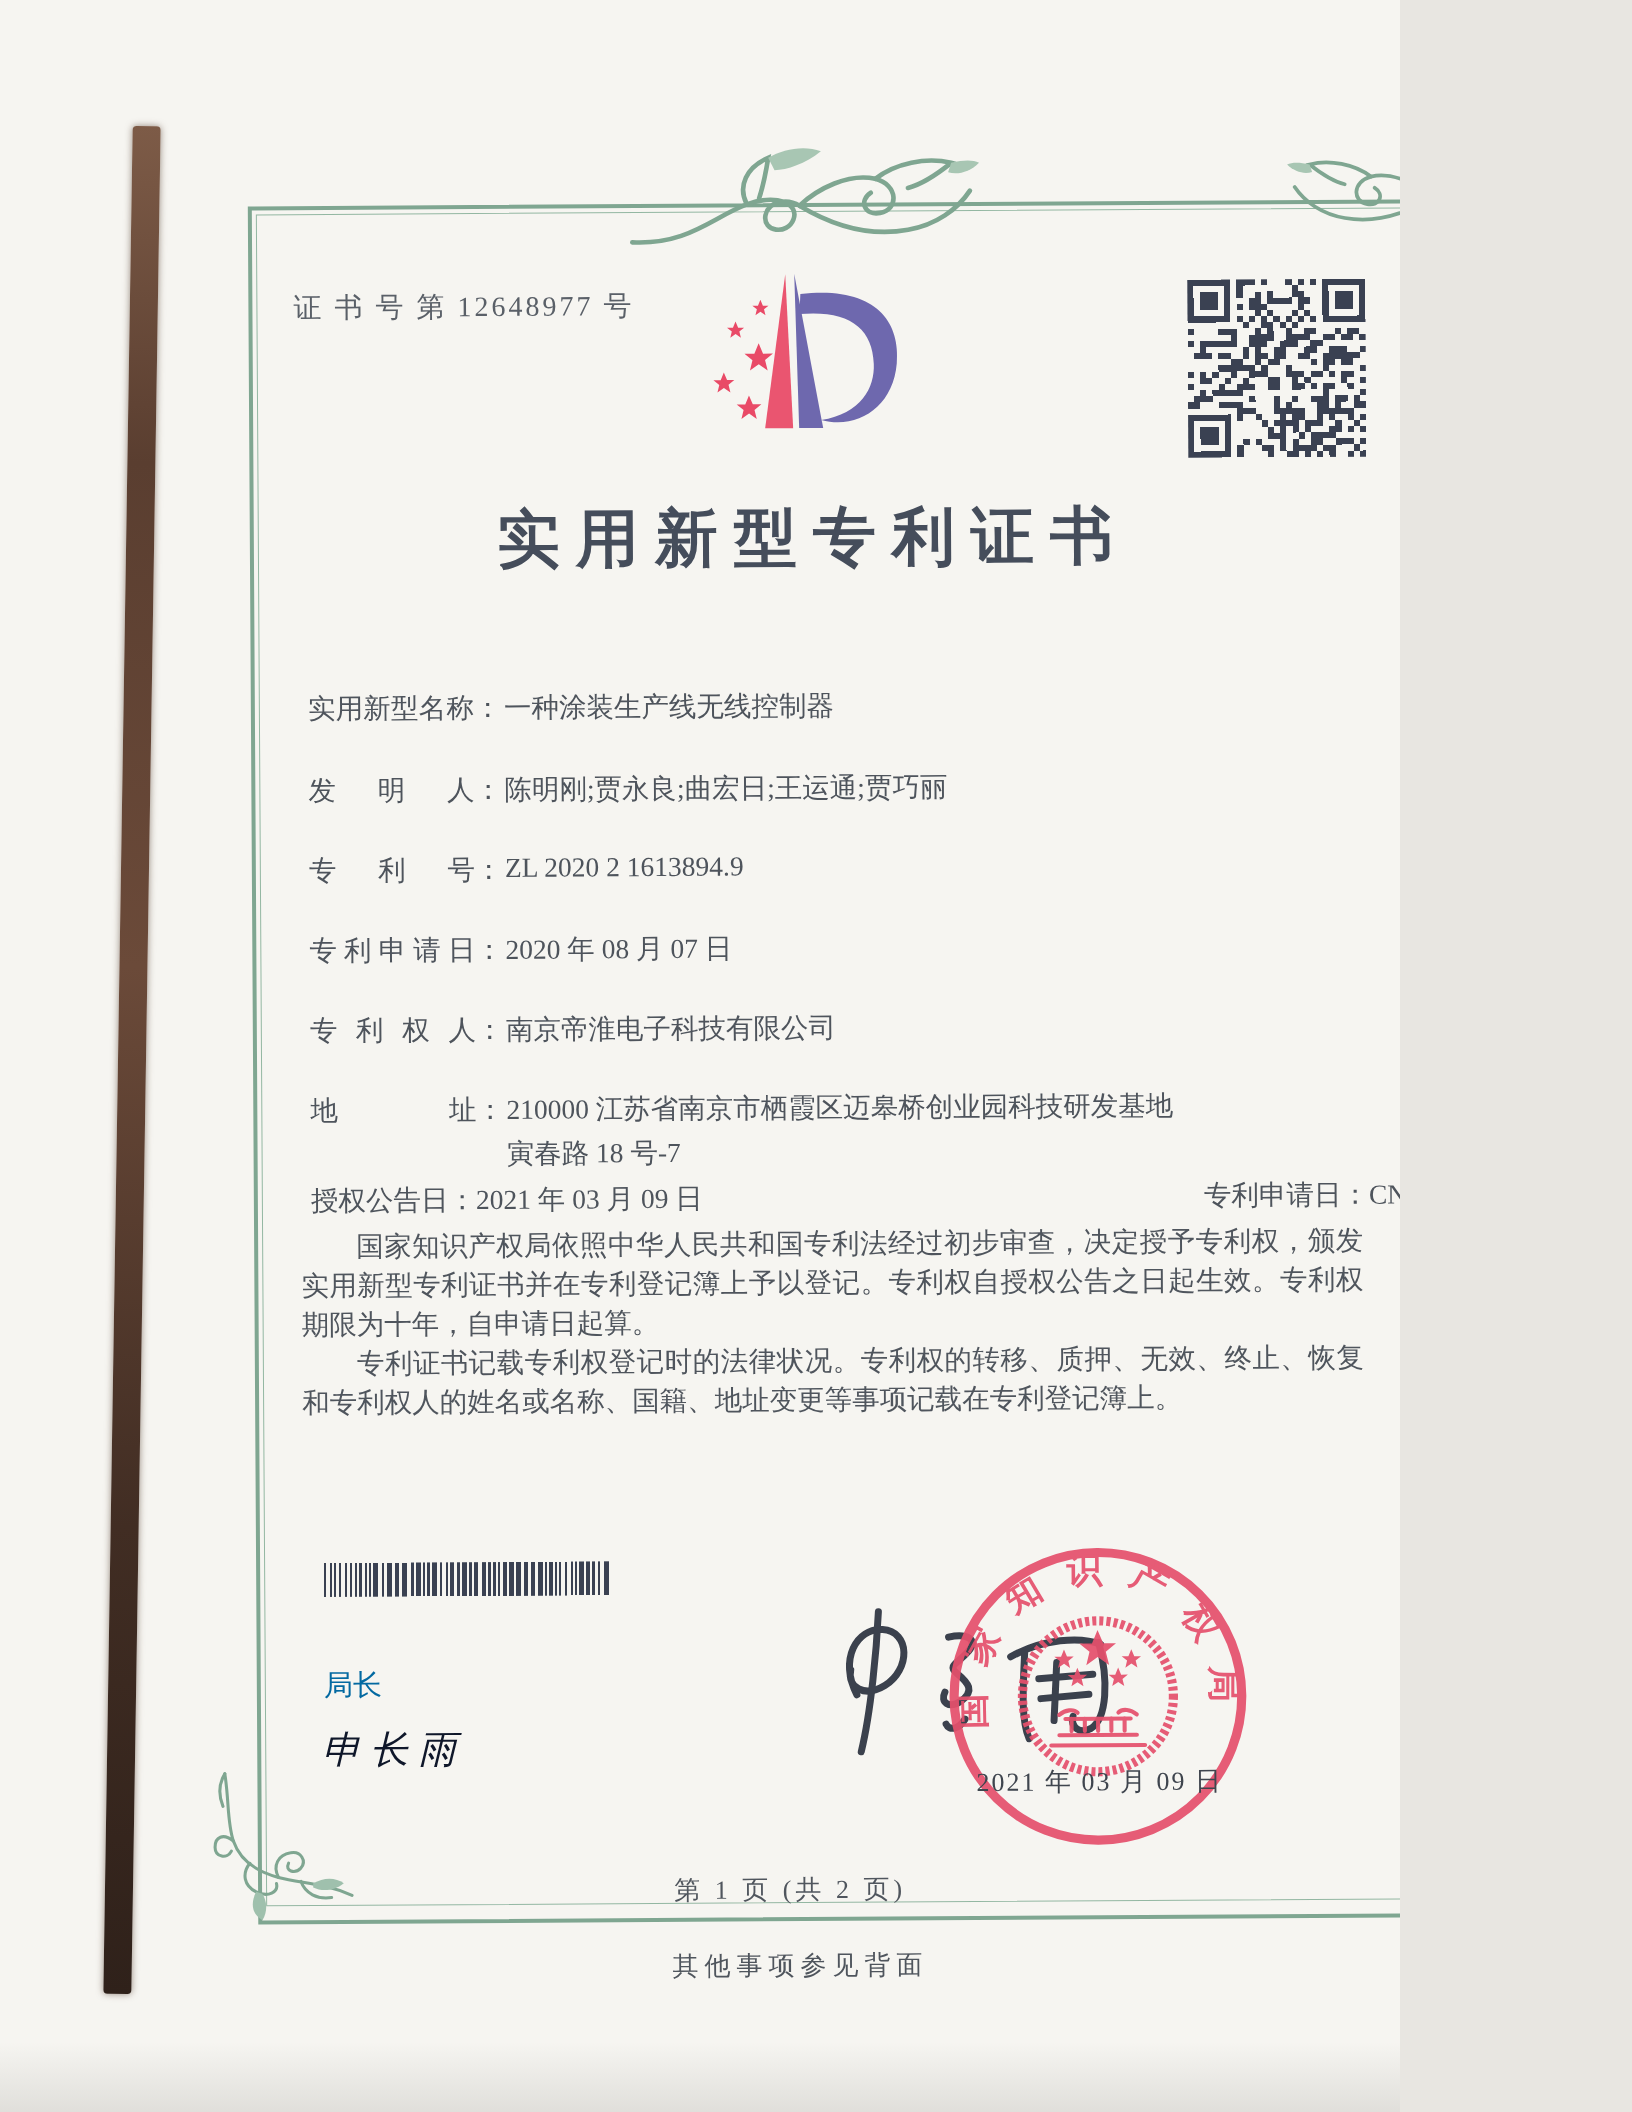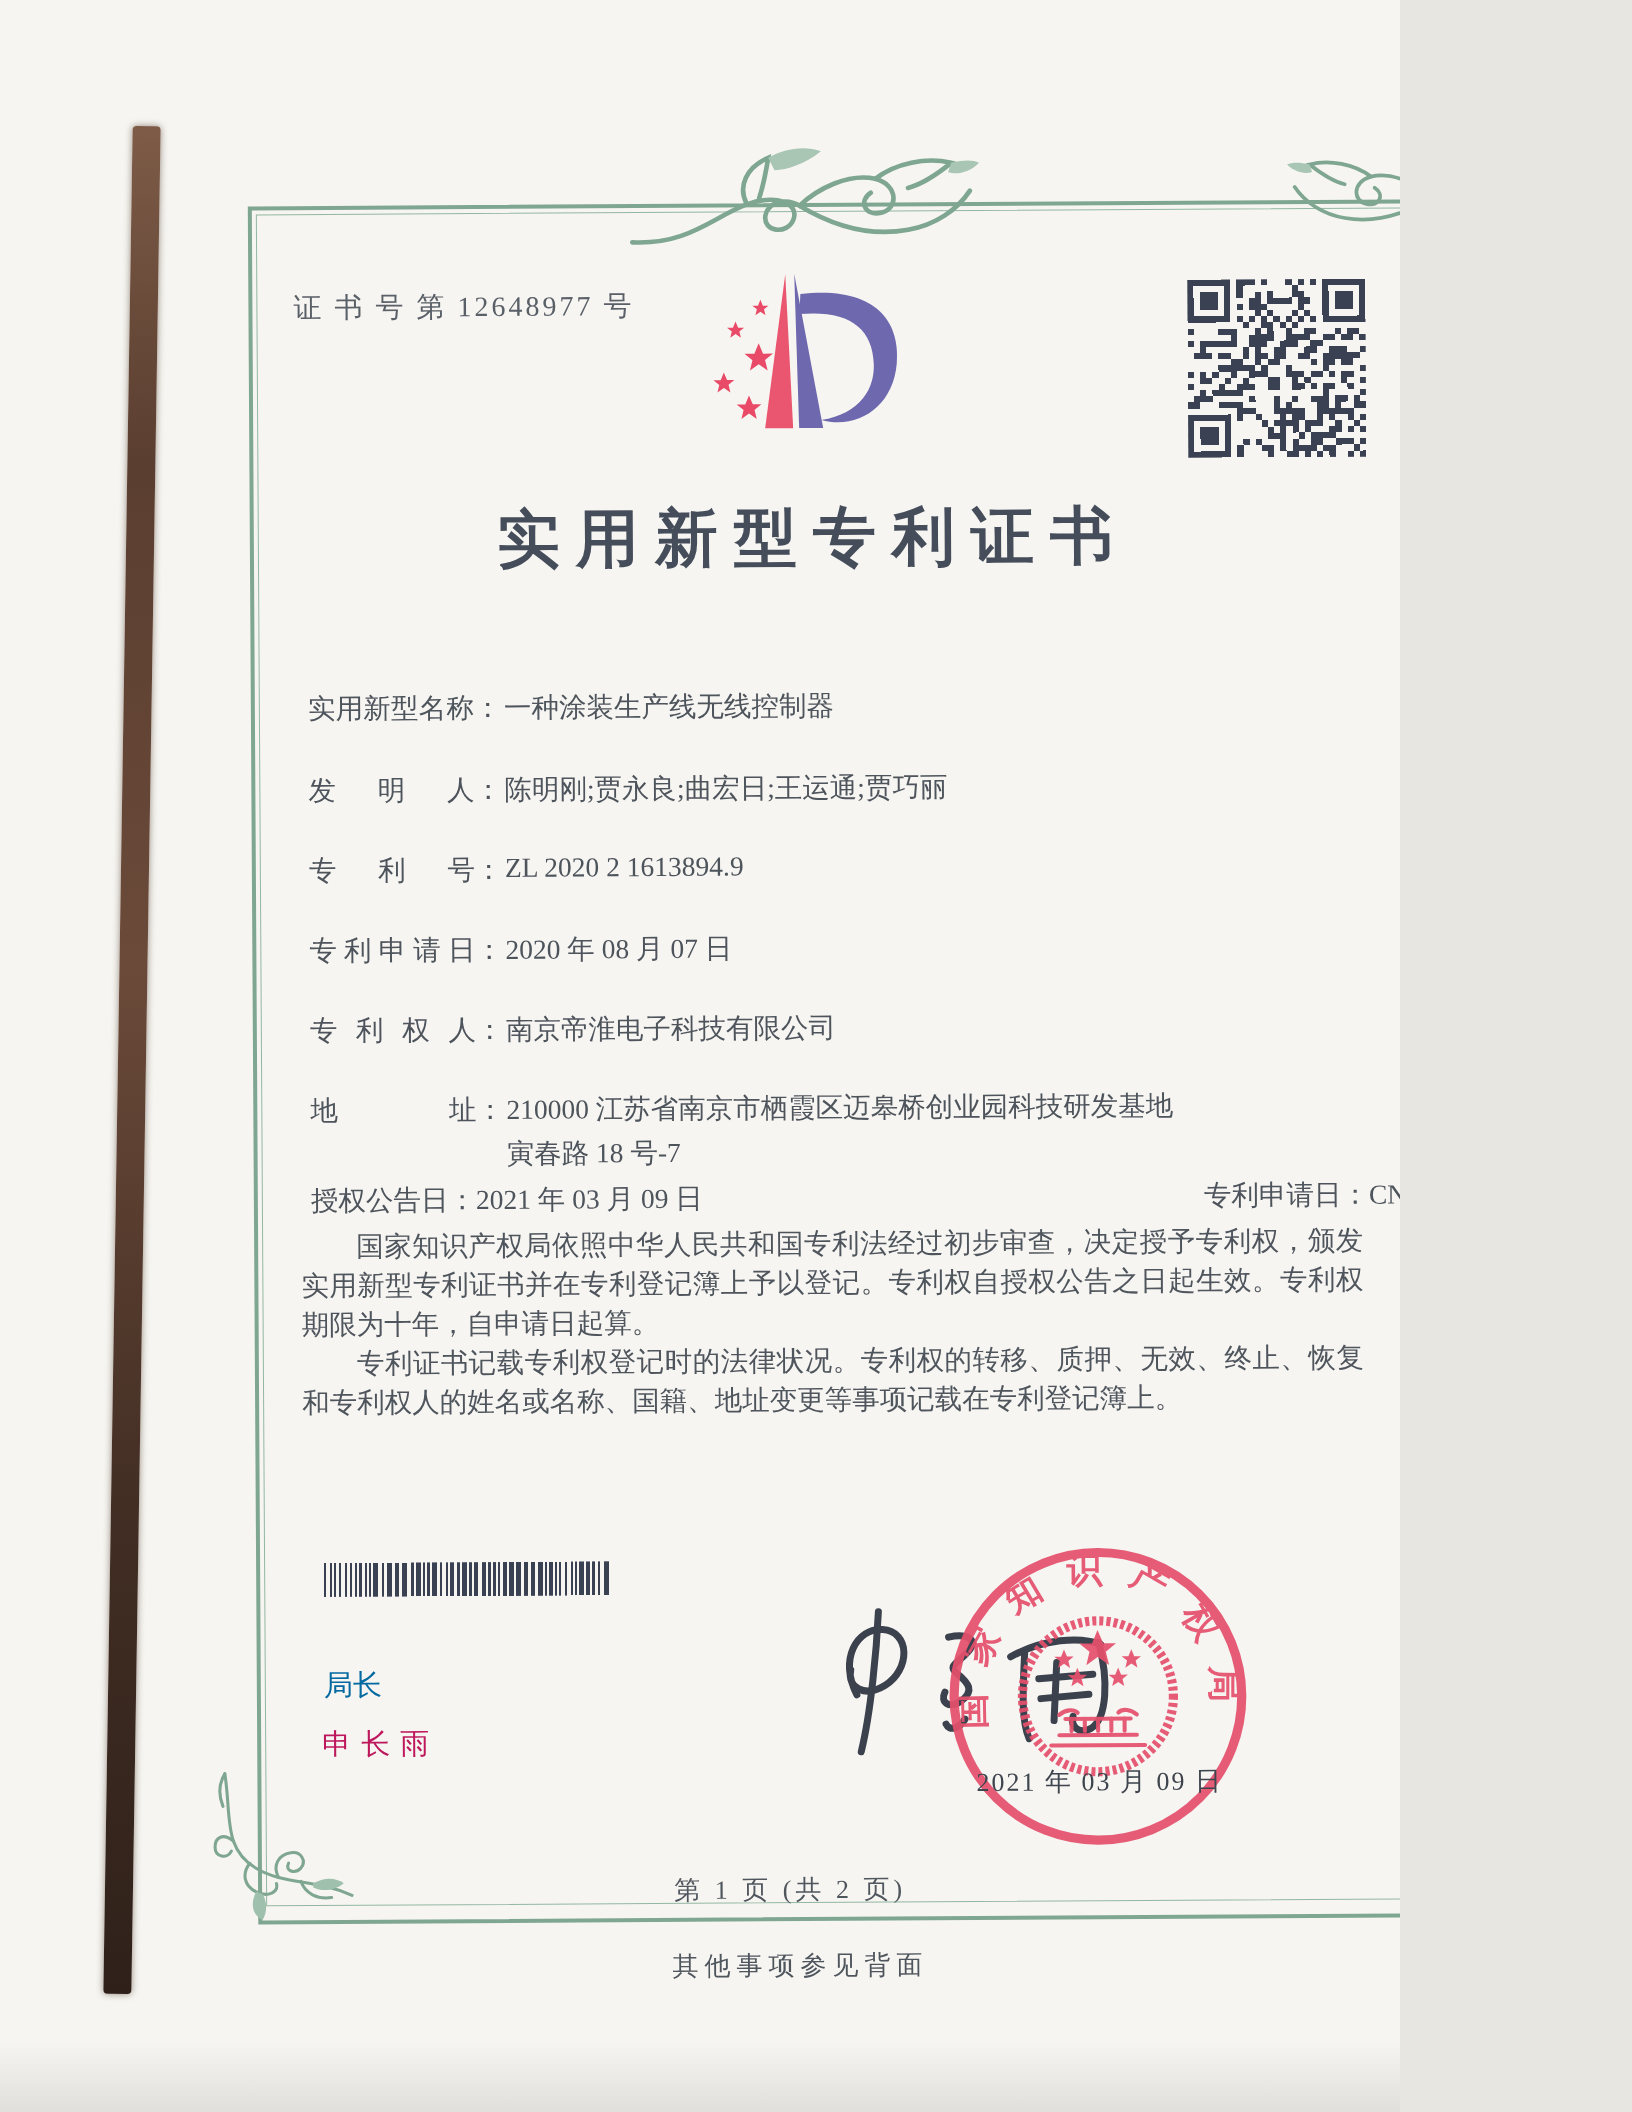--- a/index.html
+++ b/index.html
@@ -23,21 +23,21 @@
   .row{position:absolute;left:310px;font-size:27.5px;color:#4e545c;white-space:nowrap;}
   .row .lbl{display:inline-block;width:166px;text-align:justify;text-align-last:justify;vertical-align:top;}
   .row .sep{display:inline-block;width:30px;vertical-align:top;}
   .row .val{display:inline-block;vertical-align:top;}
   .addr2{position:absolute;left:506px;font-size:27.5px;color:#4e545c;}
   .grant2{position:absolute;left:893px;top:0;}
   .paras{position:absolute;left:300px;top:1224px;width:1062px;font-size:27.5px;line-height:39px;
          color:#4f555d;text-align:justify;}
   .paras p{margin:0;text-indent:2em;}
   .officer{left:320px;top:1663px;font-size:29px;color:#0369a1;}
-  .officer-name{left:318px;top:1722px;font-size:29px;letter-spacing:10px;color:#be185d;}
+  .officer-name{left:318px;top:1722px;font-size:38px;letter-spacing:10px;color:#0f172a;font-style:italic;}
   .sealwrap{position:absolute;left:941px;top:1545px;width:306px;height:306px;opacity:.93;}
   .sealdate{position:absolute;left:972px;top:1766px;width:280px;font-size:26px;color:#3f454e;
             letter-spacing:2px;z-index:5;}
   .pageinfo{left:0;top:1872px;width:1570px;text-align:center;font-size:26px;letter-spacing:4px;color:#50565e;}
   .backnote{left:0;top:1948px;width:1590px;text-align:center;font-size:26px;letter-spacing:6px;color:#4f555d;}
   .bcwrap{position:absolute;left:320px;top:1560px;width:292px;height:34px;}
   .qrwrap{position:absolute;left:1192px;top:282px;width:178px;height:178px;}
   .logowrap{position:absolute;left:693px;top:268px;width:268px;height:218px;}
   .sigwrap{position:absolute;left:795px;top:1600px;width:330px;height:185px;}
 </style>

